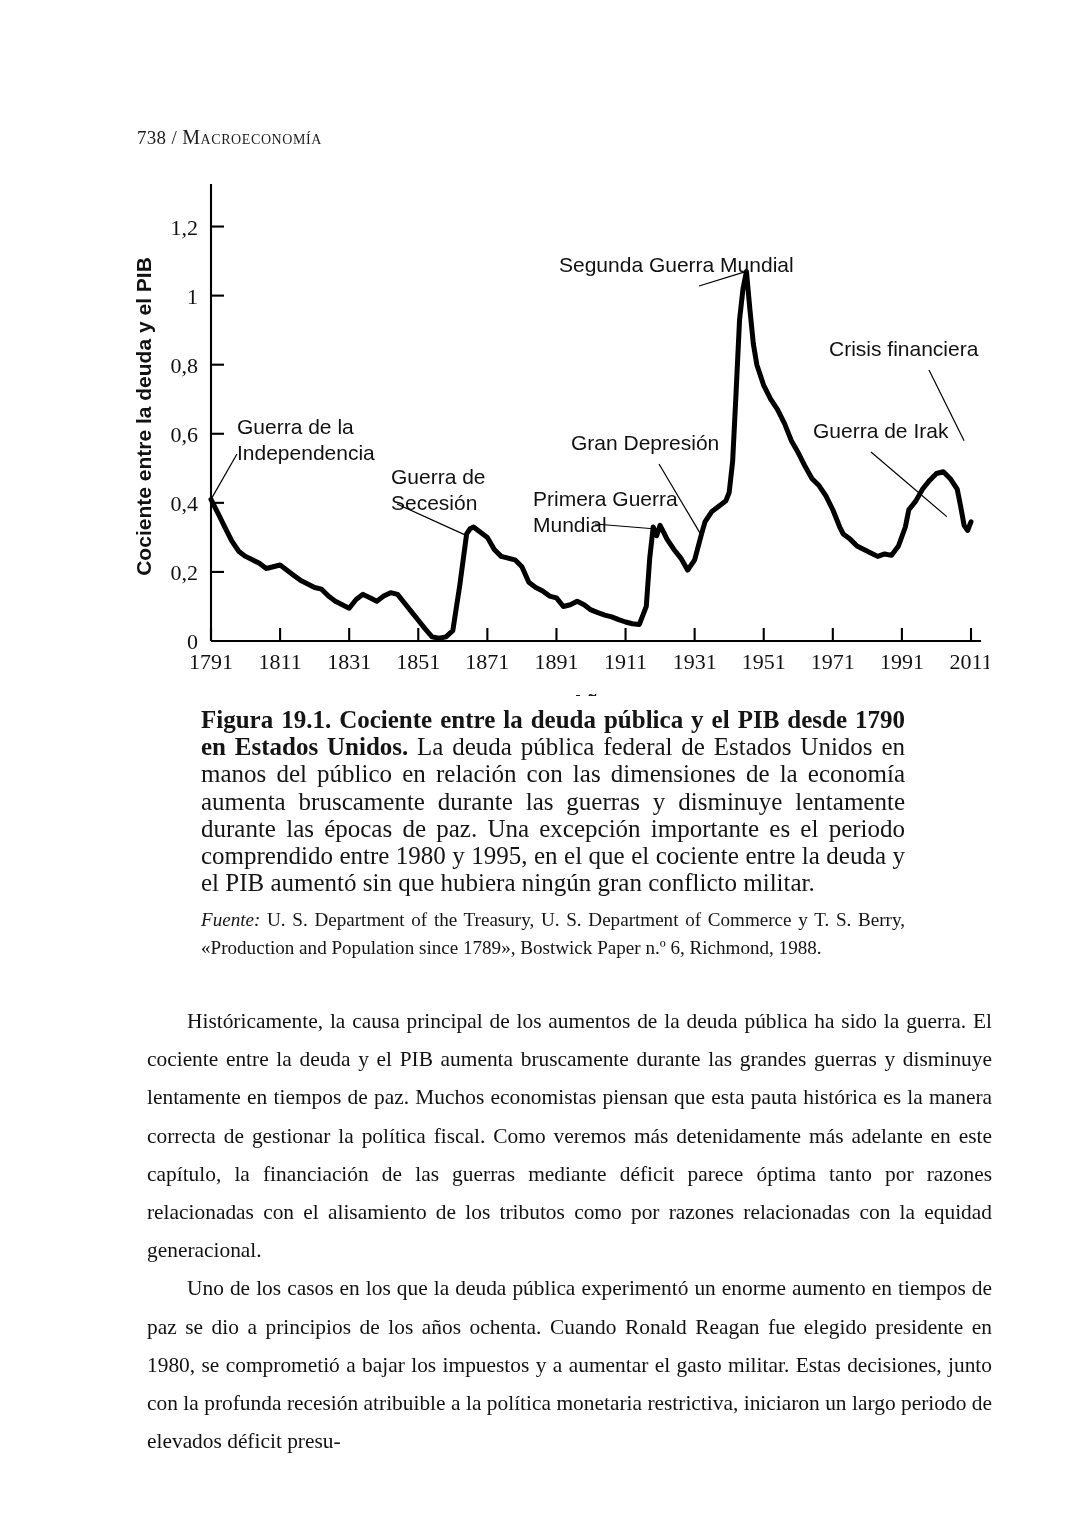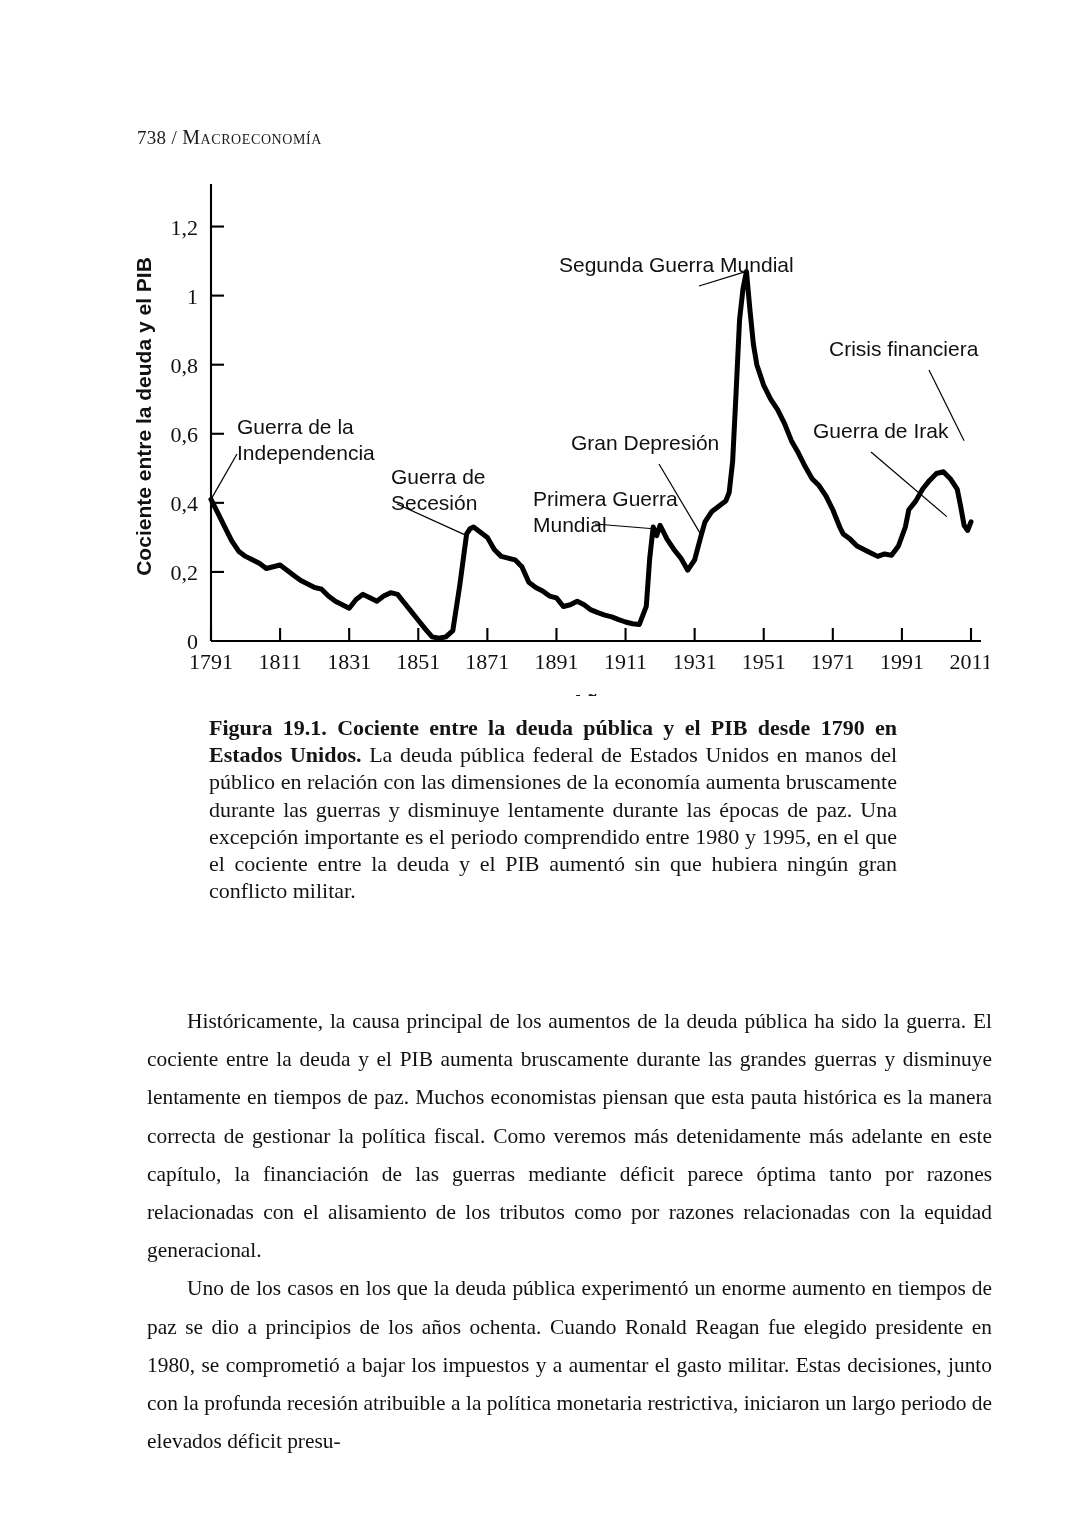--- a/index.html
+++ b/index.html
@@ -41,24 +41,24 @@
   .figure svg{display:block;}
 
   
   .caption-block{
     position:absolute;
     left:190px;top:706px;
     width:704px;
   }
   .caption{
     font-family:"Liberation Serif",serif;
-    font-size:22px;
+    font-size:25px;
     line-height:27.2px;
     text-align:justify;
-    margin:8px;
+    margin:0;
     color:#141414;
   }
   .caption b{font-weight:bold;}
   .source{
     font-family:"Liberation Serif",serif;
     font-size:19.1px;
     line-height:27.2px;
     text-align:justify;
     margin:10px 0 0 0;
     color:#141414;
@@ -169,20 +169,23 @@
           <text x="700" y="180" text-anchor="start" font-family="&quot;Liberation Sans&quot;, sans-serif" font-size="21" fill="#111">Crisis financiera</text>
           <line x1="800" y1="194" x2="835.0909090909091" y2="264.6769230769231" stroke="#000" stroke-width="1.2"></line>
         </g>
       </svg>
   </div>
 
   <div class="caption-block">
     <p class="caption">
       <b>Figura 19.1. Cociente entre la deuda pública y el PIB desde 1790 en Estados Unidos.</b><span> La deuda pública federal de Estados Unidos en manos del público en relación con las dimensiones de la economía aumenta bruscamente durante las guerras y disminuye lentamente durante las épocas de paz. Una excepción importante es el periodo comprendido entre 1980 y 1995, en el que el cociente entre la deuda y el PIB aumentó sin que hubiera ningún gran conflicto militar.</span>
     </p>
+    <p class="source">
+      <i>Fuente:</i><span> U. S. Department of the Treasury, U. S. Department of Commerce y T. S. Berry, «Production and Population since 1789», Bostwick Paper n.º 6, Richmond, 1988.</span>
+    </p>
   </div>
 
   <div class="body-text">
     <p>Históricamente, la causa principal de los aumentos de la deuda pública ha sido la guerra. El cociente entre la deuda y el PIB aumenta bruscamente durante las grandes guerras y disminuye lentamente en tiempos de paz. Muchos economistas piensan que esta pauta histórica es la manera correcta de gestionar la política fiscal. Como veremos más detenidamente más adelante en este capítulo, la financiación de las guerras mediante déficit parece óptima tanto por razones relacionadas con el alisamiento de los tributos como por razones relacionadas con la equidad generacional.</p>
     <p>Uno de los casos en los que la deuda pública experimentó un enorme aumento en tiempos de paz se dio a principios de los años ochenta. Cuando Ronald Reagan fue elegido presidente en 1980, se comprometió a bajar los impuestos y a aumentar el gasto militar. Estas decisiones, junto con la profunda recesión atribuible a la política monetaria restrictiva, iniciaron un largo periodo de elevados déficit presu-</p>
   </div>
 
 </div>
 
 </body></html>

